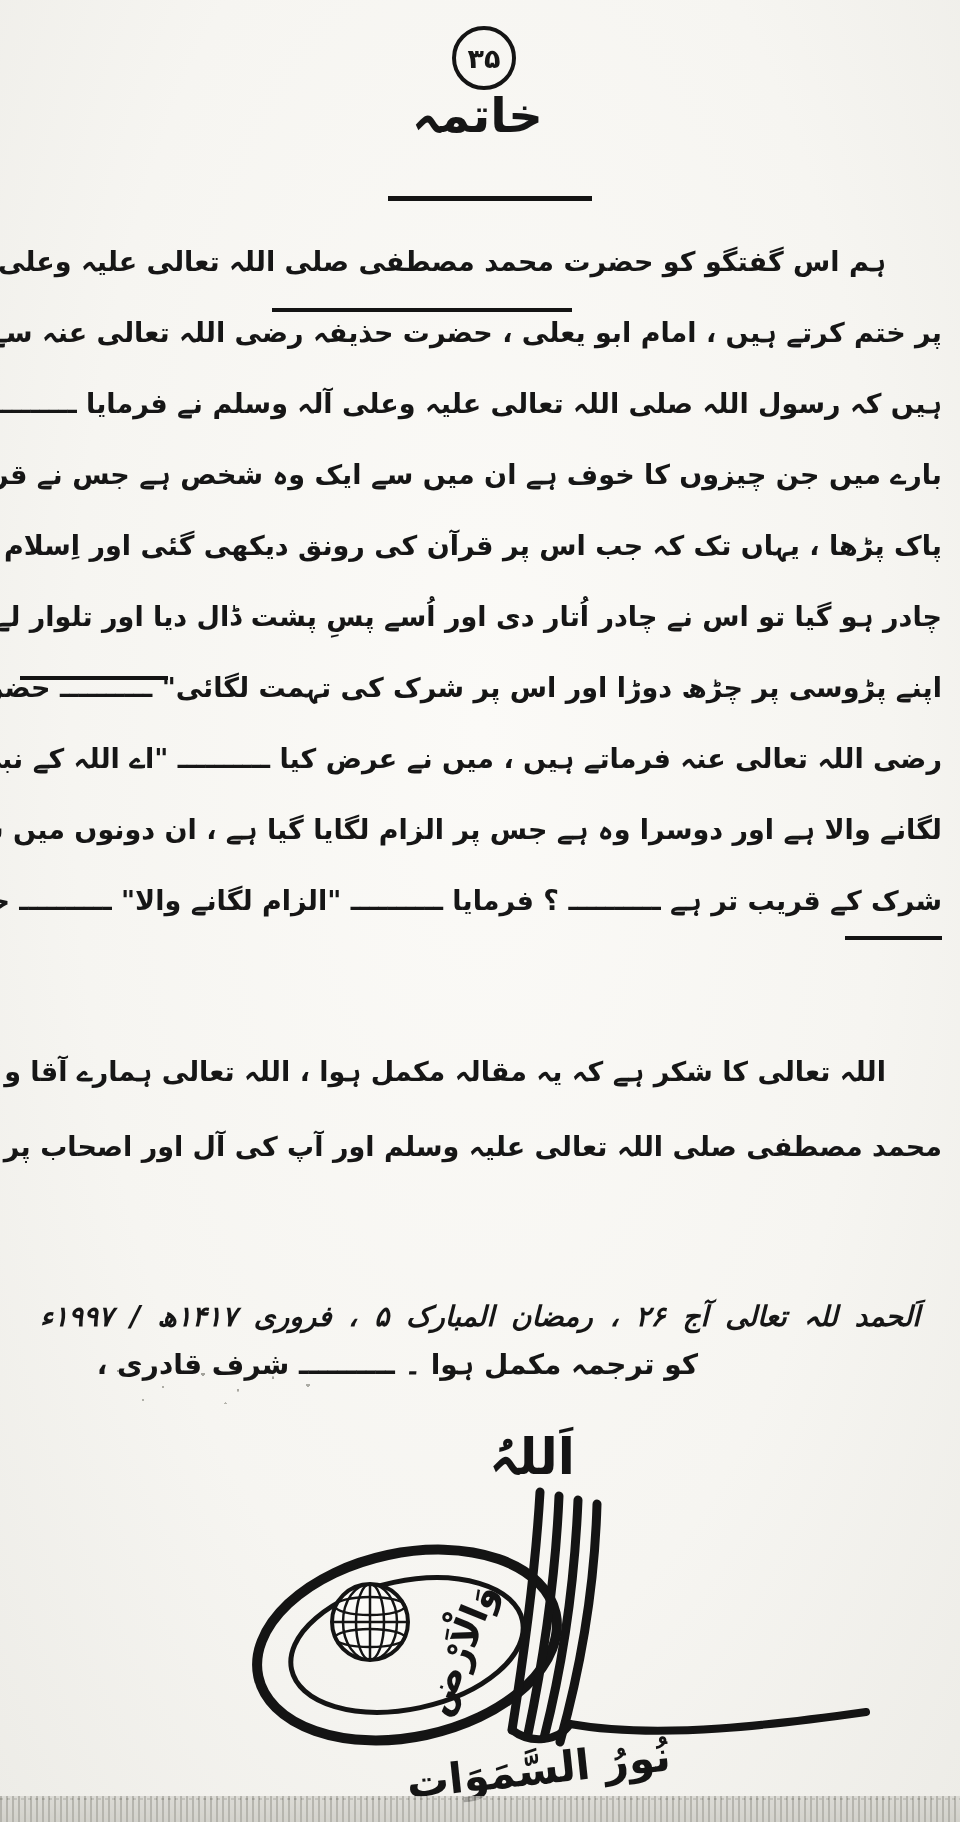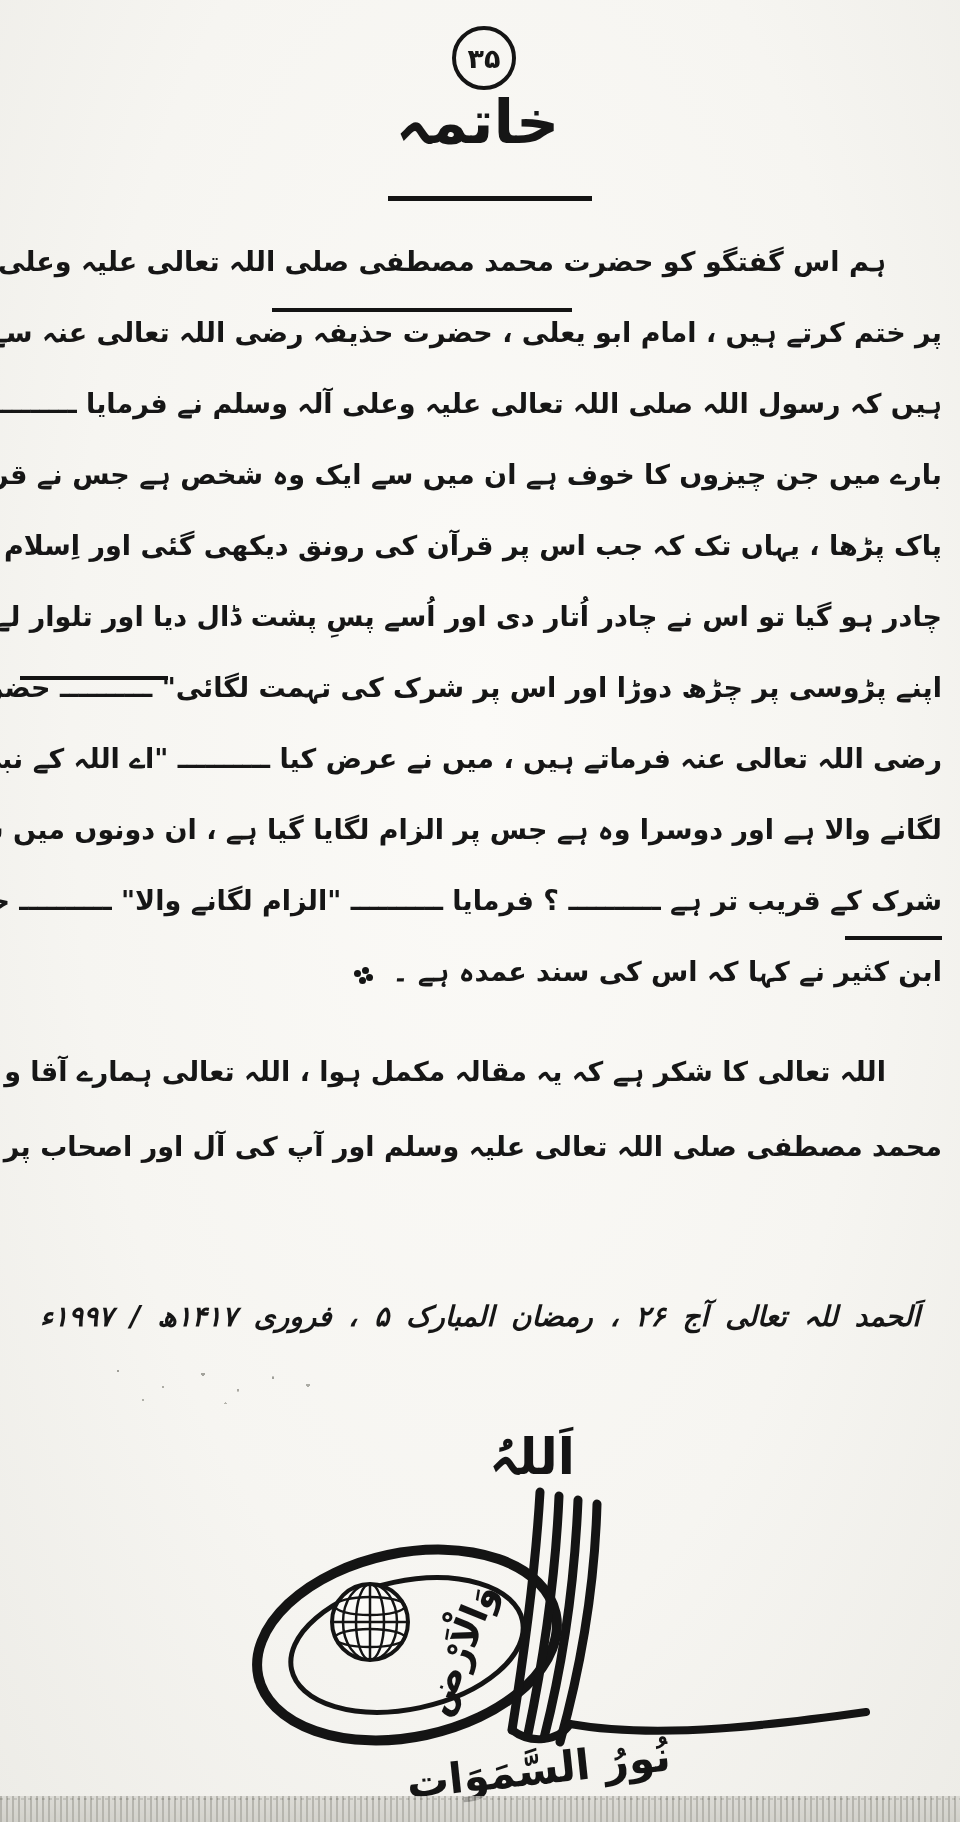--- a/index.html
+++ b/index.html
@@ -17,21 +17,21 @@
   
   .pagenum{
     position:absolute;top:26px;left:452px;
     width:56px;height:56px;border:4px solid #141414;border-radius:50%;
     display:flex;align-items:center;justify-content:center;
     font-size:27px;font-weight:bold;
   }
   
   .title{
     position:absolute;top:88px;left:0;right:5px;
-    text-align:center;font-size:60px;font-weight:bold;
+    text-align:center;font-size:48px;font-weight:bold;
     letter-spacing:0;line-height:1.15;
   }
   .title-rule{
     position:absolute;top:196px;left:388px;width:204px;height:5px;background:#141414;
   }
   
   .tline{
     position:absolute;left:18px;right:18px;height:66px;
     font-size:27px;font-weight:bold;line-height:60px;
     direction:rtl;text-align:justify;text-align-last:justify;
@@ -100,33 +100,34 @@
   <div class="tline indent" style="top:232px">ہم اس گفتگو کو حضرت محمد مصطفی صلی اللہ تعالی علیہ وعلی آلہ وسلم کی ایک حدیث</div>
   <div class="tline" style="top:303px">پر ختم کرتے ہیں ، امام ابو یعلی ، حضرت حذیفہ رضی اللہ تعالی عنہ سے روایت کرتے</div>
   <div class="tline" style="top:374px">ہیں کہ رسول اللہ صلی اللہ تعالی علیہ وعلی آلہ وسلم نے فرمایا ــــــــــ "میں تمہارے</div>
   <div class="tline" style="top:445px">بارے میں جن چیزوں کا خوف ہے ان میں سے ایک وہ شخص ہے جس نے قرآن</div>
   <div class="tline" style="top:516px">پاک پڑھا ، یہاں تک کہ جب اس پر قرآن کی رونق دیکھی گئی اور اِسلام اس کی</div>
   <div class="tline" style="top:587px">چادر ہو گیا تو اس نے چادر اُتار دی اور اُسے پسِ پشت ڈال دیا اور تلوار لے کر</div>
   <div class="tline" style="top:658px">اپنے پڑوسی پر چڑھ دوڑا اور اس پر شرک کی تہمت لگائی" ــــــــــ حضرت حذیفہ</div>
   <div class="tline" style="top:729px">رضی اللہ تعالی عنہ فرماتے ہیں ، میں نے عرض کیا ــــــــــ "اے اللہ کے نبی ! ایک الزام</div>
   <div class="tline" style="top:800px">لگانے والا ہے اور دوسرا وہ ہے جس پر الزام لگایا گیا ہے ، ان دونوں میں سے کون</div>
   <div class="tline" style="top:871px">شرک کے قریب تر ہے ــــــــــ ؟ فرمایا ــــــــــ "الزام لگانے والا" ــــــــــ حافظ</div>
-  <div class="tline lastline" style="top:942px">
-    <span>ابن کثیر نے کہا کہ اس کی سند عمدہ ہے ۔</span>
-    <span class="orn"></span>
-  </div>
 
   <div class="ovl" style="left:272px;top:308px;width:300px"></div>
   <div class="ovl" style="left:20px;top:676px;width:148px"></div>
   <div class="ovl" style="left:845px;top:936px;width:97px"></div>
 
   <div class="tline indent" style="top:1042px">اللہ تعالی کا شکر ہے کہ یہ مقالہ مکمل ہوا ، اللہ تعالی ہمارے آقا و مولا حضرت</div>
   <div class="tline" style="top:1117px">محمد مصطفی صلی اللہ تعالی علیہ وسلم اور آپ کی آل اور اصحاب پر رحمتیں نازل فرمائے ۔</div>
 
   <div class="colo1">اَلحمد للہ تعالی آج ۲۶ ، رمضان المبارک ۵ ، فروری ۱۴۱۷ھ / ۱۹۹۷ء</div>
+  <div class="colo2">
+    <span>کو ترجمہ مکمل ہوا ۔</span>
+    <span>ــــــــــ</span>
+    <span>شرف قادری ،</span>
+  </div>
   <div class="smudge"></div>
 
   <svg class="emblem" viewBox="0 0 640 418">
 
     <g transform="rotate(-12 167 253)">
       <ellipse cx="167" cy="253" rx="152" ry="92" fill="none" stroke="#141414" stroke-width="10"></ellipse>
       <ellipse cx="167" cy="253" rx="118" ry="64" fill="none" stroke="#141414" stroke-width="5"></ellipse>
     </g>
 
     <g>

